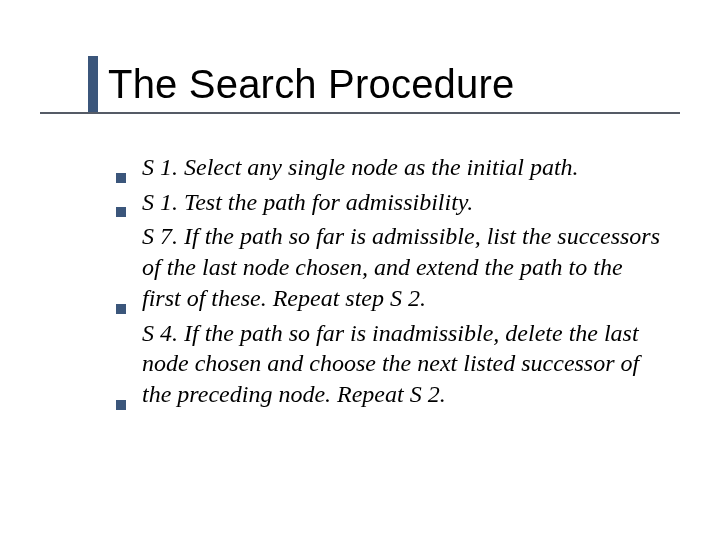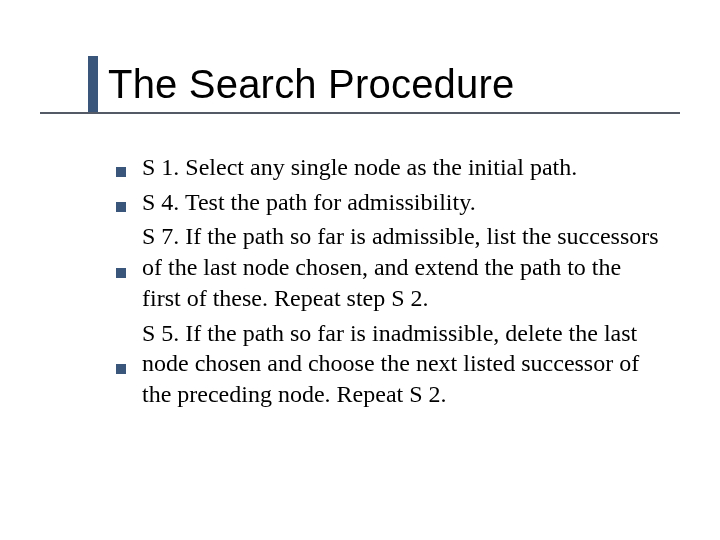--- a/index.html
+++ b/index.html
@@ -50,22 +50,23 @@
     width: 640px;
   }
   .body {
     position: absolute;
     left: 116px;
     top: 152px;
     right: 56px;
   }
   .item {
     display: flex;
-    align-items: center;
+    align-items: flex-end;
     margin-bottom: 4px;
+    font-style: italic;
   }
   .bullet {
     flex: 0 0 auto;
     width: 10px;
     height: 10px;
     background: #3b567b;
     margin-top: 10px;
     margin-right: 16px;
   }
   .text {
@@ -88,27 +89,27 @@
 
   <div class="body">
 
     <div class="item">
       <div class="bullet"></div>
       <div class="text">S 1. Select any single node as the initial path.</div>
     </div>
 
     <div class="item">
       <div class="bullet"></div>
-      <div class="text">S 4. Test the path for admissibility.</div>
+      <div class="text">S 1. Test the path for admissibility.</div>
     </div>
 
     <div class="item">
       <div class="bullet"></div>
       <div class="text">S 7. If the path so far is admissible, list the successors of the last node chosen, and extend the path to the first of these. Repeat step S 2.</div>
     </div>
 
     <div class="item">
       <div class="bullet"></div>
-      <div class="text">S 5. If the path so far is inadmissible, delete the last node chosen and choose the next listed successor of the preceding node. Repeat S 2.</div>
+      <div class="text">S 4. If the path so far is inadmissible, delete the last node chosen and choose the next listed successor of the preceding node. Repeat S 2.</div>
     </div>
 
   </div>
 </div>
 
 </body></html>

